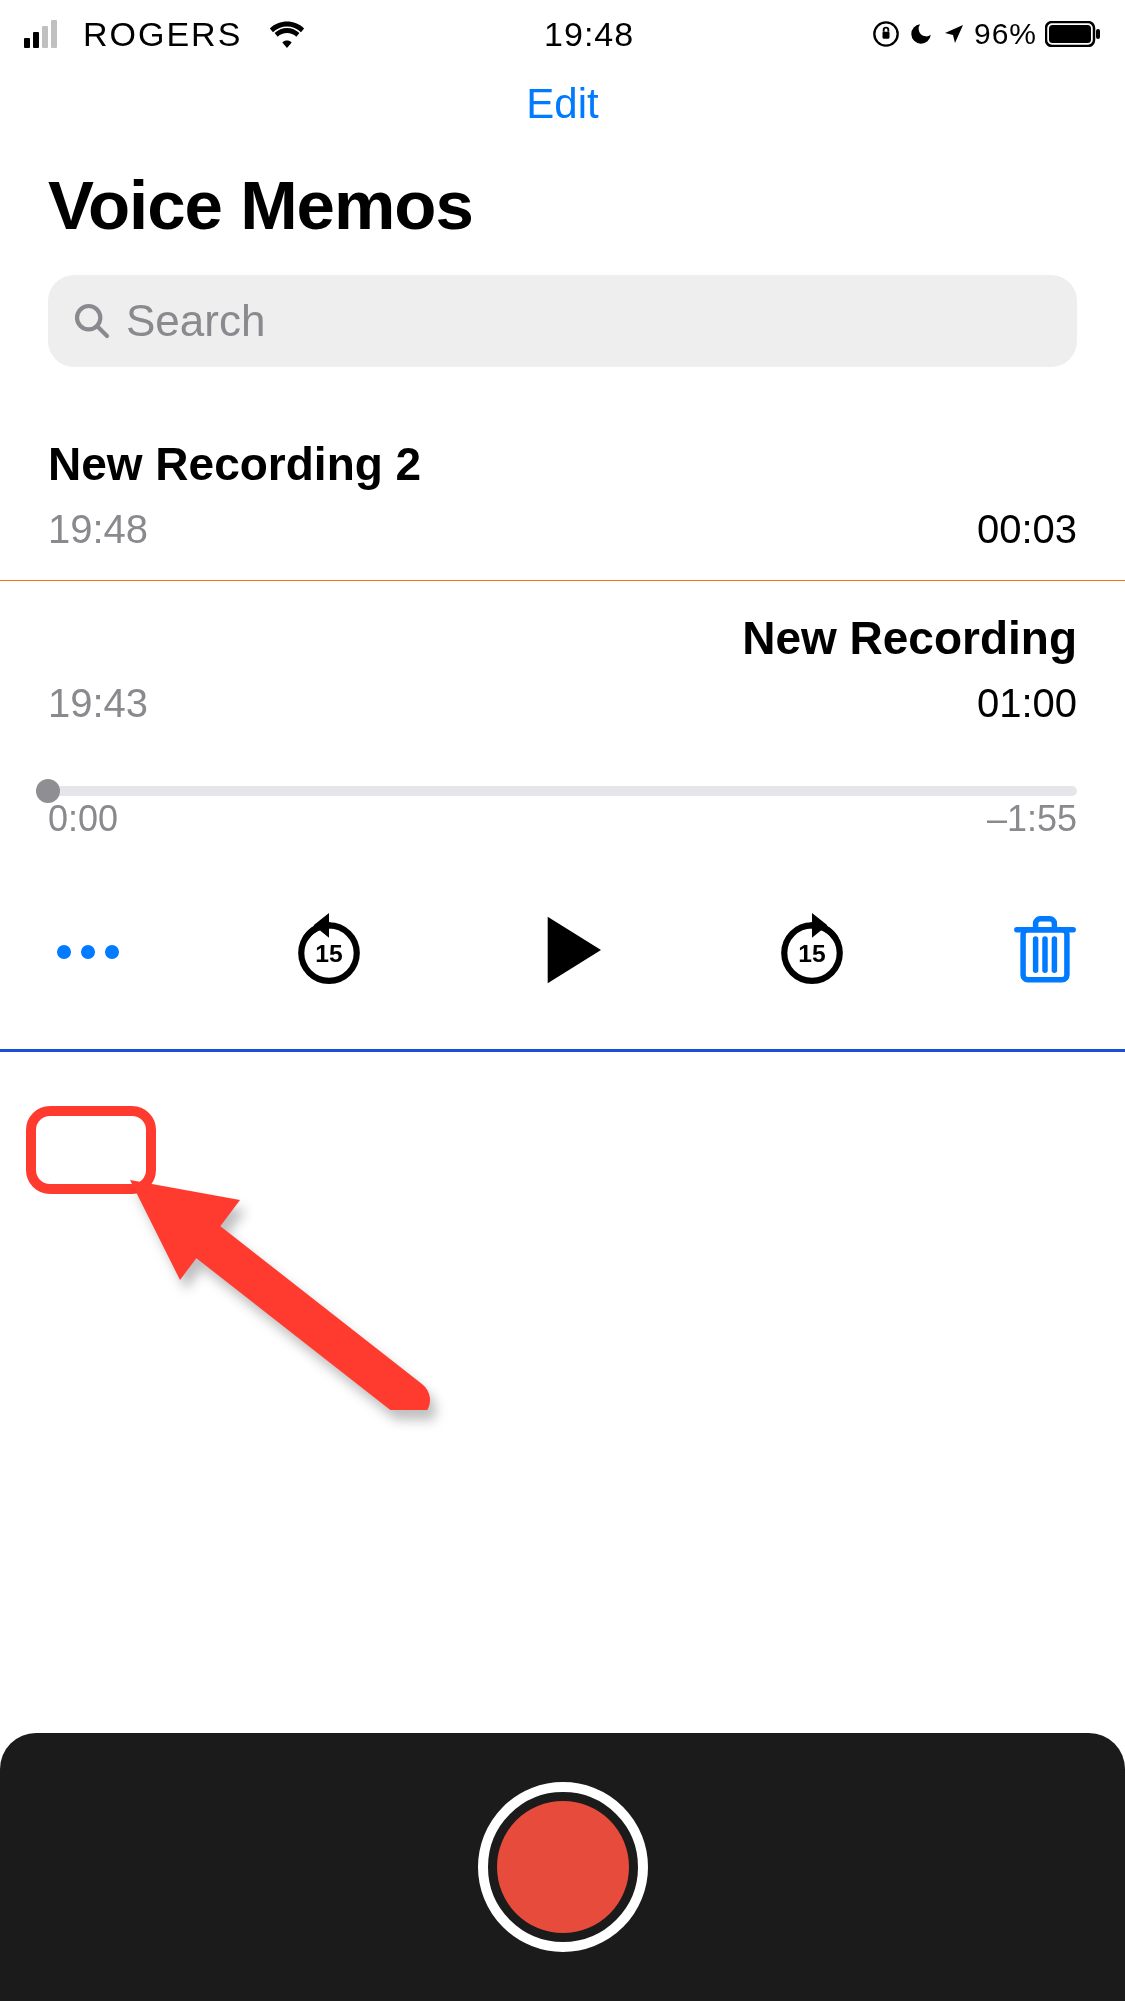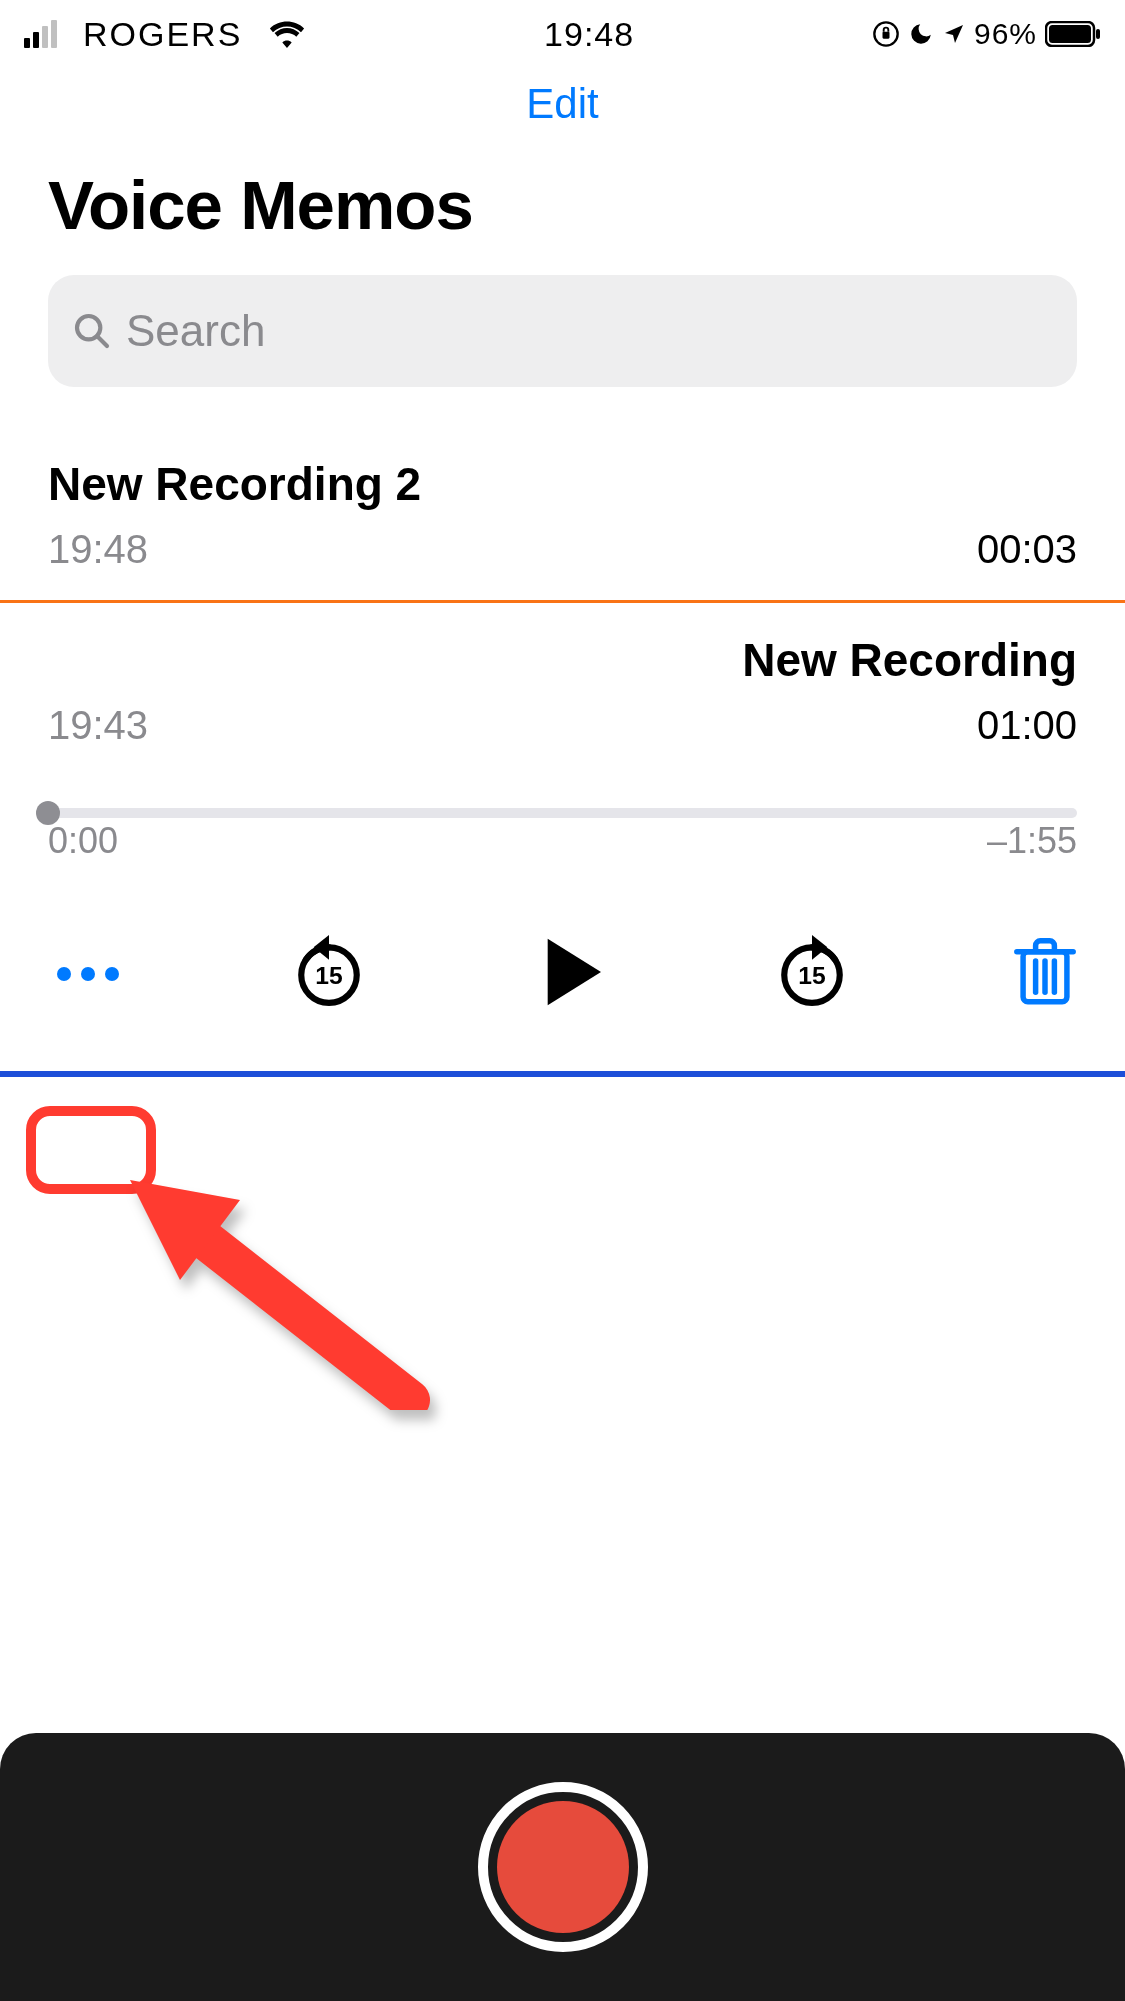--- a/index.html
+++ b/index.html
@@ -15,39 +15,39 @@
   .signal-bars span.dim { background: #c0c0c0; }
   .wifi-icon, .lock-icon, .moon-icon, .location-icon, .battery-icon { display: inline-flex; align-items: center; }
 
   
   .nav-bar { display: flex; justify-content: center; padding: 20px 28px 10px; }
   .edit-btn { color: #007aff; font-size: 42px; background: none; border: none; }
 
   .title { font-size: 69px; font-weight: 800; letter-spacing: -1px; padding: 28px 48px 20px; }
 
   
-  .search-wrap { margin: 10px 48px 40px; background: #eeeeef; border-radius: 26px; height: 112px; display: flex; align-items: center; padding: 0 24px; }
+  .search-wrap { margin: 10px 48px 40px; background: #eeeeef; border-radius: 26px; height: 92px; display: flex; align-items: center; padding: 0 24px; }
   .search-wrap svg { flex: 0 0 auto; }
   .search-input { border: none; background: transparent; font-size: 44px; color: #8a8a8e; margin-left: 14px; width: 100%; outline: none; }
   .search-input::placeholder { color: #8a8a8e; }
 
   
-  .recording { padding: 30px 48px 28px; border-bottom: 3px solid #f97316; }
+  .recording { padding: 30px 48px 28px; border-bottom: 1px solid #f97316; }
   .recording.expanded { border-bottom: 1px solid #d8d8dc; }
   .rec-title { font-size: 46px; font-weight: 700; margin-bottom: 16px; }
   .rec-row { display: flex; justify-content: space-between; align-items: baseline; font-size: 40px; color: #8a8a8e; }
   .rec-row .duration { color: #000000; font-variant-numeric: tabular-nums; }
 
   
   .scrubber-area { padding: 60px 48px 0; }
   .track { position: relative; height: 10px; background: #e5e5ea; border-radius: 5px; }
   .thumb { position: absolute; left: 0; top: 50%; transform: translate(-50%, -50%); width: 24px; height: 24px; background: #8e8e93; border-radius: 50%; }
   .time-row { display: flex; justify-content: space-between; font-size: 36px; color: #8a8a8e; margin-top: 2px; }
 
-  .controls { display: flex; align-items: center; justify-content: space-between; padding: 70px 48px 56px; border-bottom: 6px solid #1d4ed8; }
+  .controls { display: flex; align-items: center; justify-content: space-between; padding: 70px 48px 56px; border-bottom: 3px solid #1d4ed8; }
   .ctrl { background: none; border: none; }
   .more-btn { display: flex; align-items: center; justify-content: center; gap: 10px; height: 62px; }
   .more-btn .dot { width: 14px; height: 14px; background: #007aff; border-radius: 50%; }
 
   
   .more-highlight { position: absolute; left: 26px; top: 1106px; width: 130px; height: 88px; border: 10px solid #ff3b30; border-radius: 24px; pointer-events: none; }
   .arrow-annot { position: absolute; left: 110px; top: 1150px; pointer-events: none; filter: drop-shadow(6px 10px 6px rgba(0,0,0,0.25)); }
 
   
   .record-bar { position: absolute; left: 0; right: 0; bottom: 0; height: 268px; background: #1b1b1b; border-radius: 36px 36px 0 0; display: flex; align-items: center; justify-content: center; }

